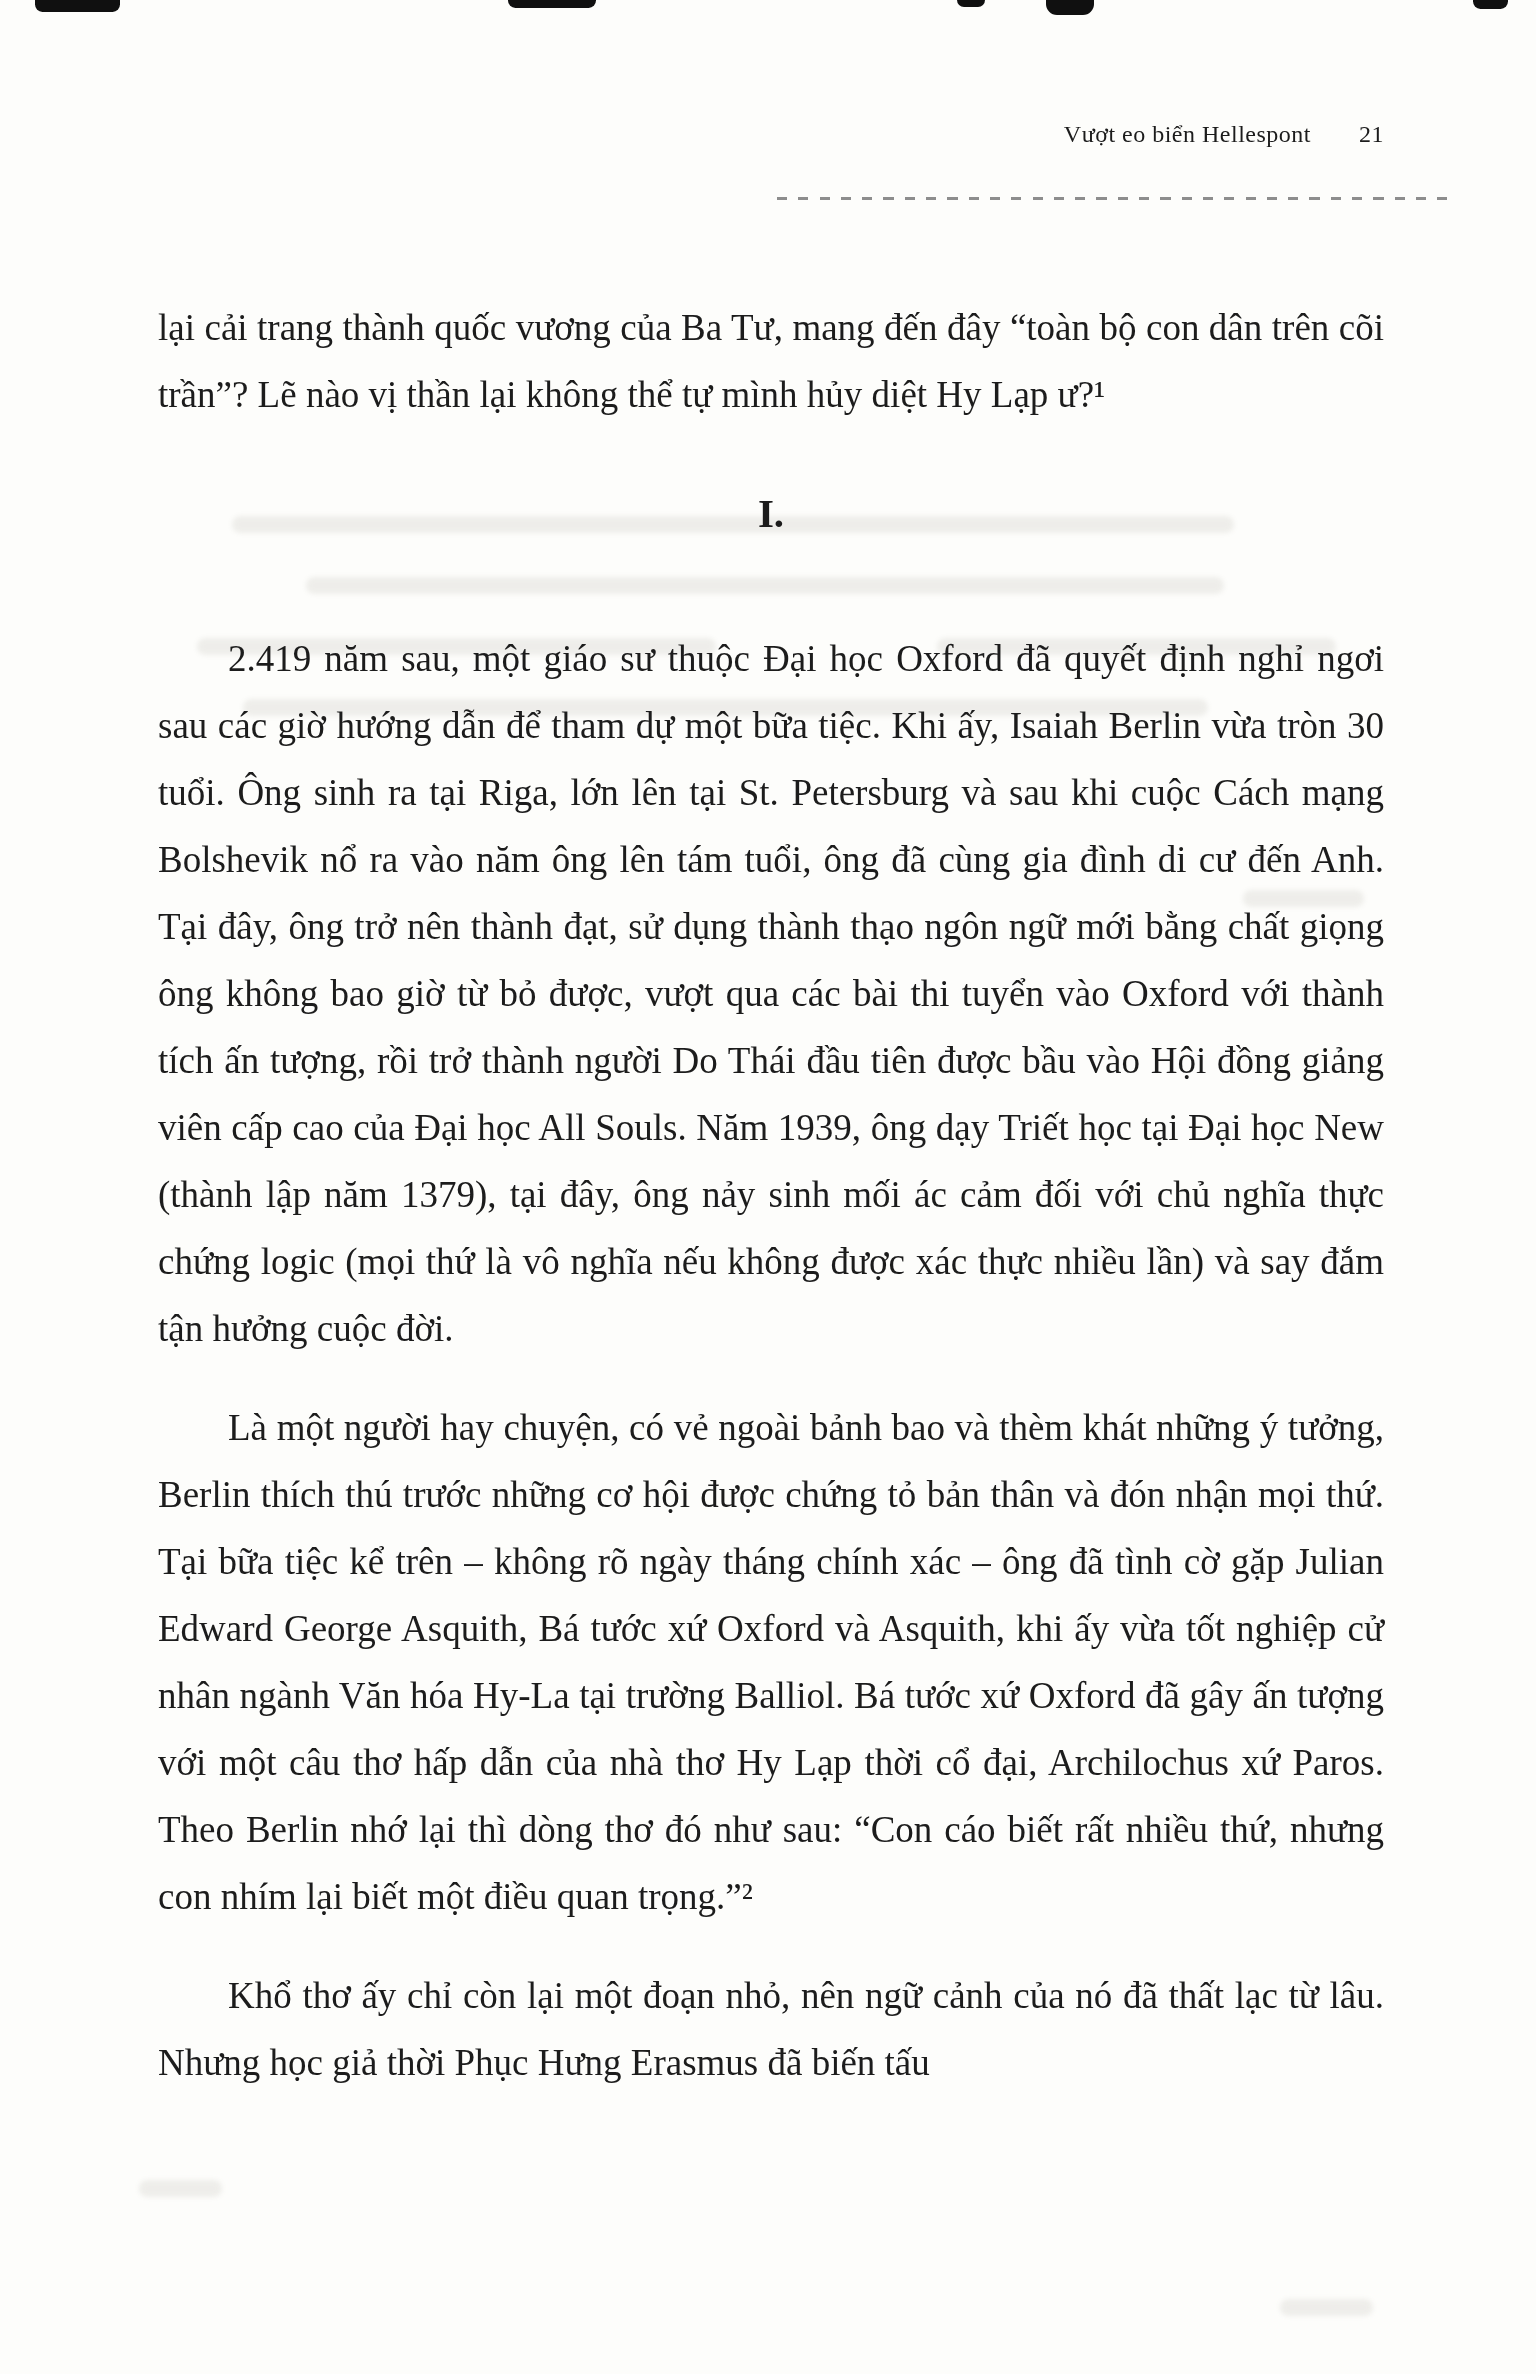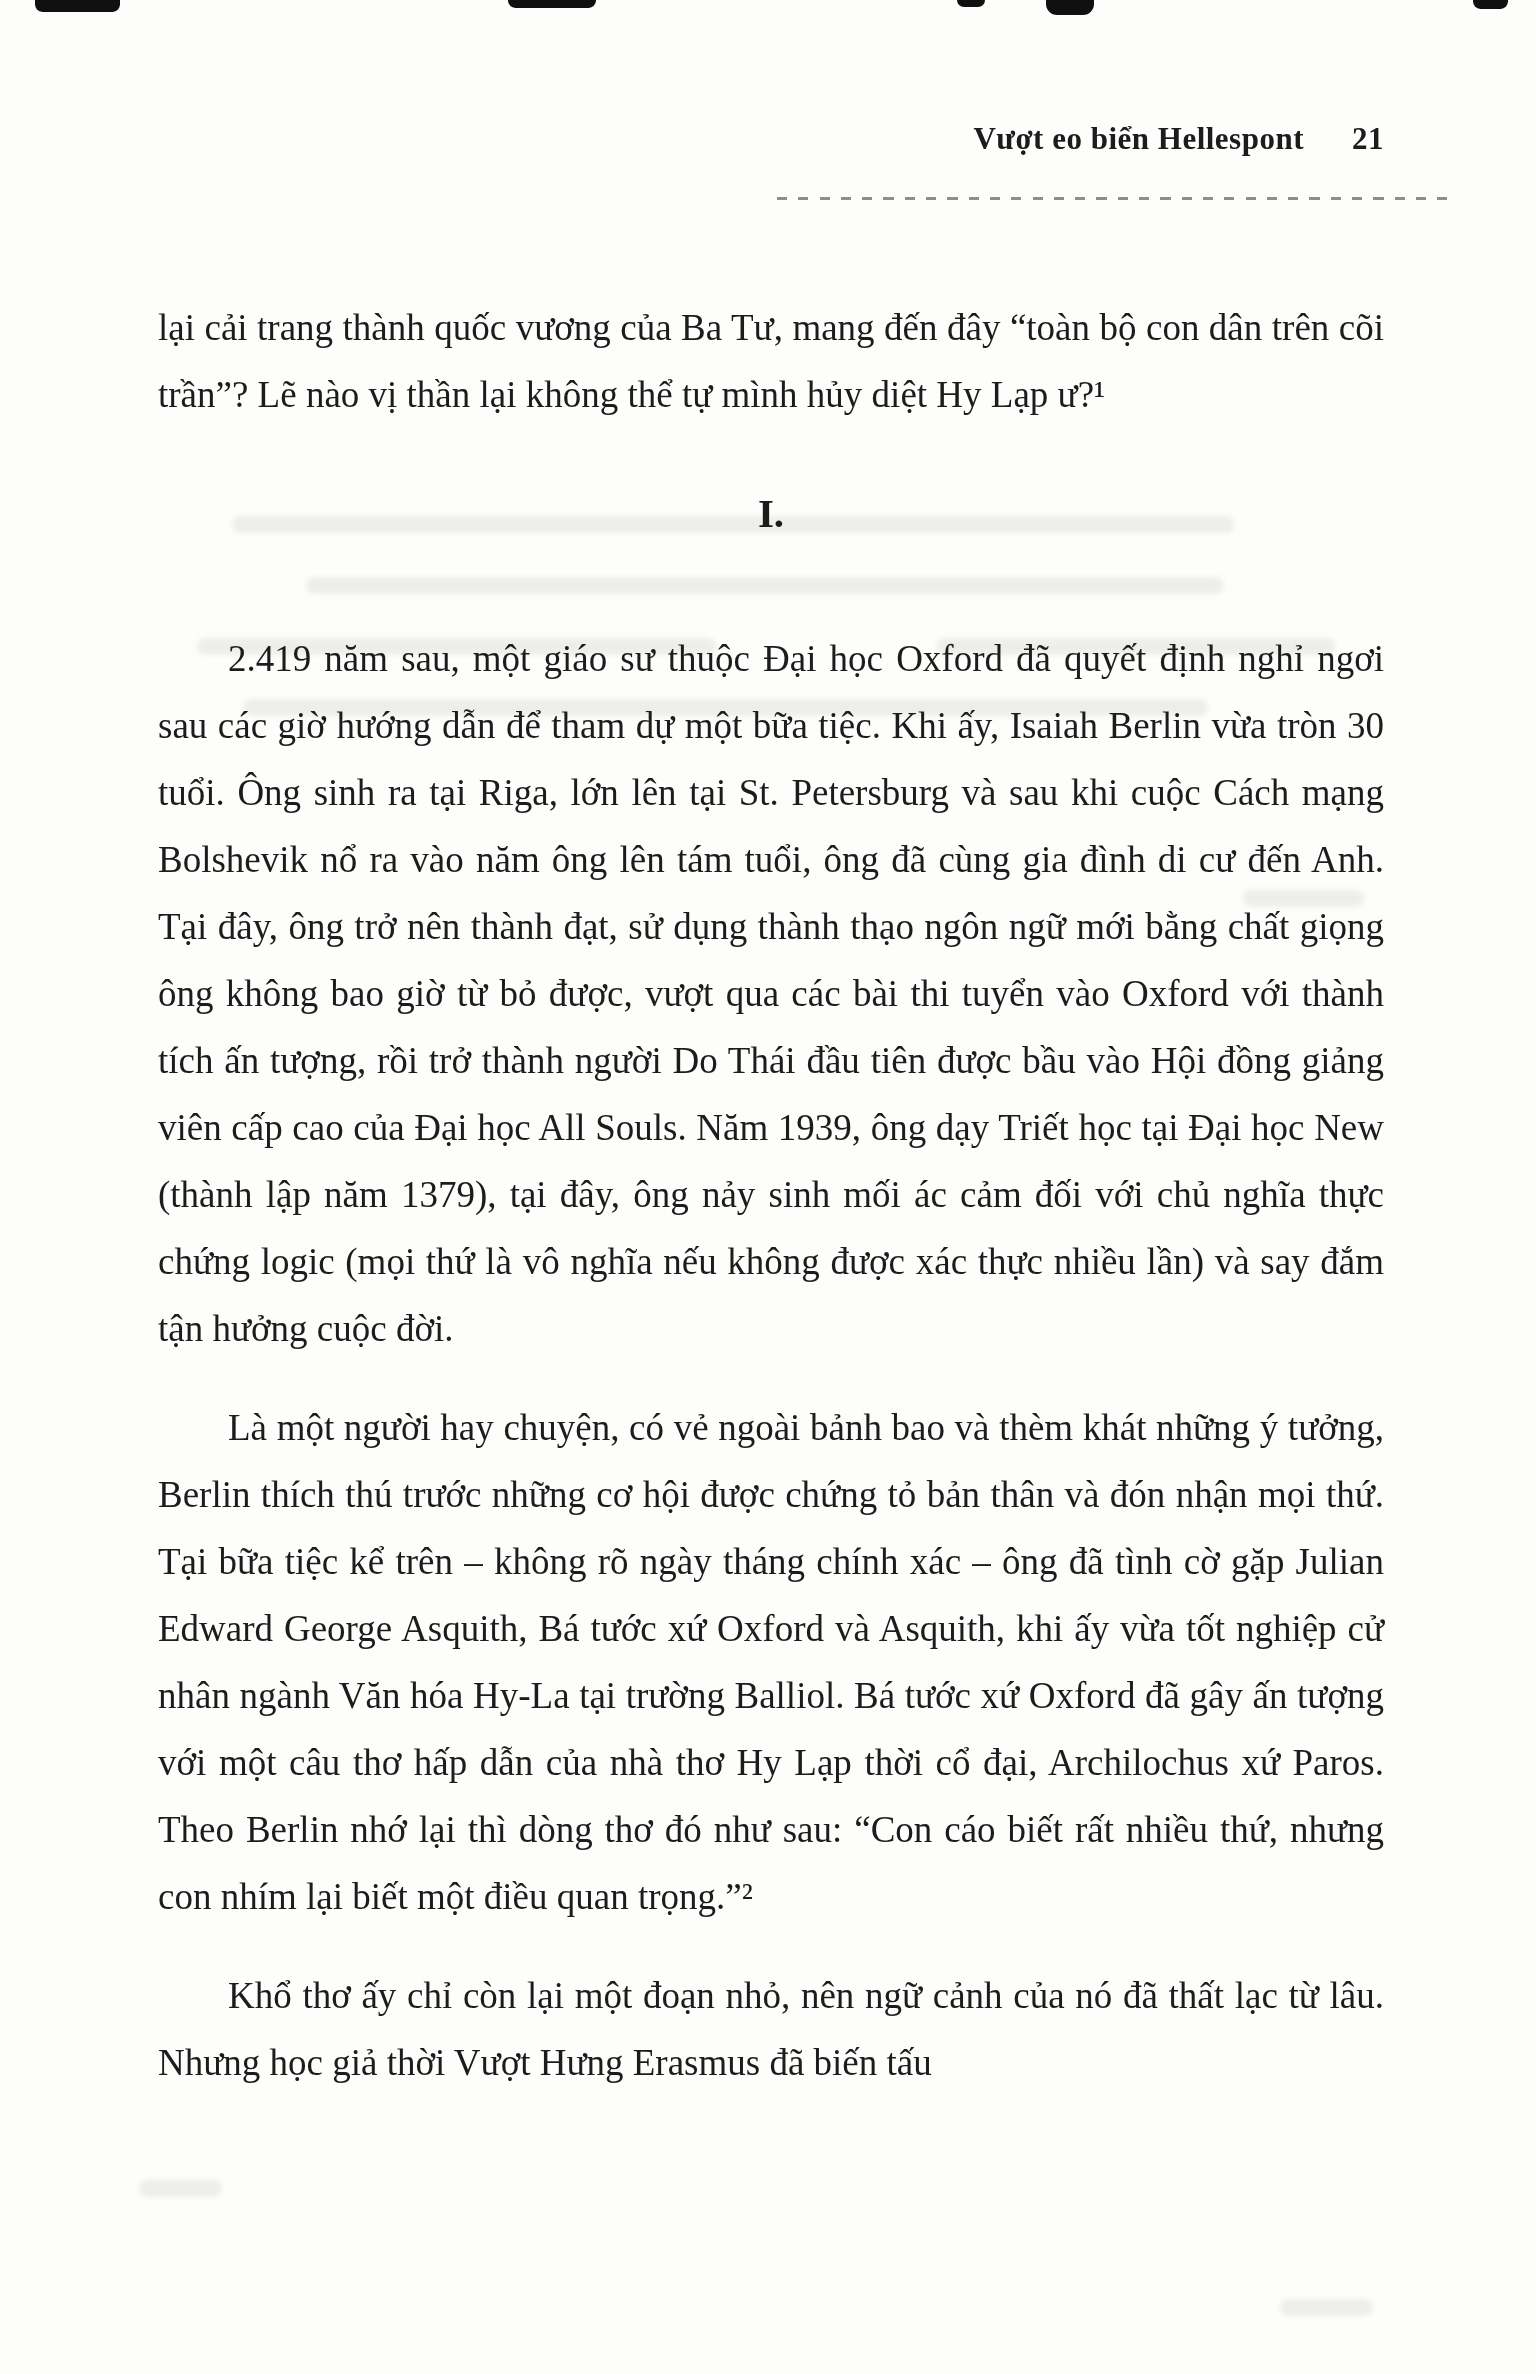--- a/index.html
+++ b/index.html
@@ -49,22 +49,22 @@
   .b6 { top: 890px;  left: 1243px; width: 121px;  }
   .b7 { top: 2180px; left: 139px;  width: 83px;   }
   .b8 { top: 2299px; left: 1280px; width: 93px;  }
 
   
   .running-header {
     position: absolute;
     top: 121px;
     right: 153px;
     z-index: 1;
-    font-size: 31px;
-    font-weight: bold;
+    font-size: 24px;
+    font-weight: normal;
     letter-spacing: 0.5px;
     white-space: nowrap;
   }
   .running-header .page-number {
     margin-left: 48px;
   }
   .header-rule {
     position: absolute;
     top: 197px;
     right: 90px;
@@ -124,17 +124,17 @@
   <div class="running-header">
     <span>Vượt eo biển Hellespont</span><span class="page-number">21</span>
   </div>
   <div class="header-rule"></div>
 
   <main class="content">
     <p>lại cải trang thành quốc vương của Ba Tư, mang đến đây “toàn bộ con dân trên cõi trần”? Lẽ nào vị thần lại không thể tự mình hủy diệt Hy Lạp ư?¹</p>
     <h2 class="section-heading">I.</h2>
     <p class="indent">2.419 năm sau, một giáo sư thuộc Đại học Oxford đã quyết định nghỉ ngơi sau các giờ hướng dẫn để tham dự một bữa tiệc. Khi ấy, Isaiah Berlin vừa tròn 30 tuổi. Ông sinh ra tại Riga, lớn lên tại St. Petersburg và sau khi cuộc Cách mạng Bolshevik nổ ra vào năm ông lên tám tuổi, ông đã cùng gia đình di cư đến Anh. Tại đây, ông trở nên thành đạt, sử dụng thành thạo ngôn ngữ mới bằng chất giọng ông không bao giờ từ bỏ được, vượt qua các bài thi tuyển vào Oxford với thành tích ấn tượng, rồi trở thành người Do Thái đầu tiên được bầu vào Hội đồng giảng viên cấp cao của Đại học All Souls. Năm 1939, ông dạy Triết học tại Đại học New (thành lập năm 1379), tại đây, ông nảy sinh mối ác cảm đối với chủ nghĩa thực chứng logic (mọi thứ là vô nghĩa nếu không được xác thực nhiều lần) và say đắm tận hưởng cuộc đời.</p>
     <p class="indent">Là một người hay chuyện, có vẻ ngoài bảnh bao và thèm khát những ý tưởng, Berlin thích thú trước những cơ hội được chứng tỏ bản thân và đón nhận mọi thứ. Tại bữa tiệc kể trên – không rõ ngày tháng chính xác – ông đã tình cờ gặp Julian Edward George Asquith, Bá tước xứ Oxford và Asquith, khi ấy vừa tốt nghiệp cử nhân ngành Văn hóa Hy-La tại trường Balliol. Bá tước xứ Oxford đã gây ấn tượng với một câu thơ hấp dẫn của nhà thơ Hy Lạp thời cổ đại, Archilochus xứ Paros. Theo Berlin nhớ lại thì dòng thơ đó như sau: “Con cáo biết rất nhiều thứ, nhưng con nhím lại biết một điều quan trọng.”²</p>
-    <p class="indent">Khổ thơ ấy chỉ còn lại một đoạn nhỏ, nên ngữ cảnh của nó đã thất lạc từ lâu. Nhưng học giả thời Vượt Hưng Erasmus đã biến tấu</p>
+    <p class="indent">Khổ thơ ấy chỉ còn lại một đoạn nhỏ, nên ngữ cảnh của nó đã thất lạc từ lâu. Nhưng học giả thời Phục Hưng Erasmus đã biến tấu</p>
   </main>
 
 </div>
 
 
 </body></html>

